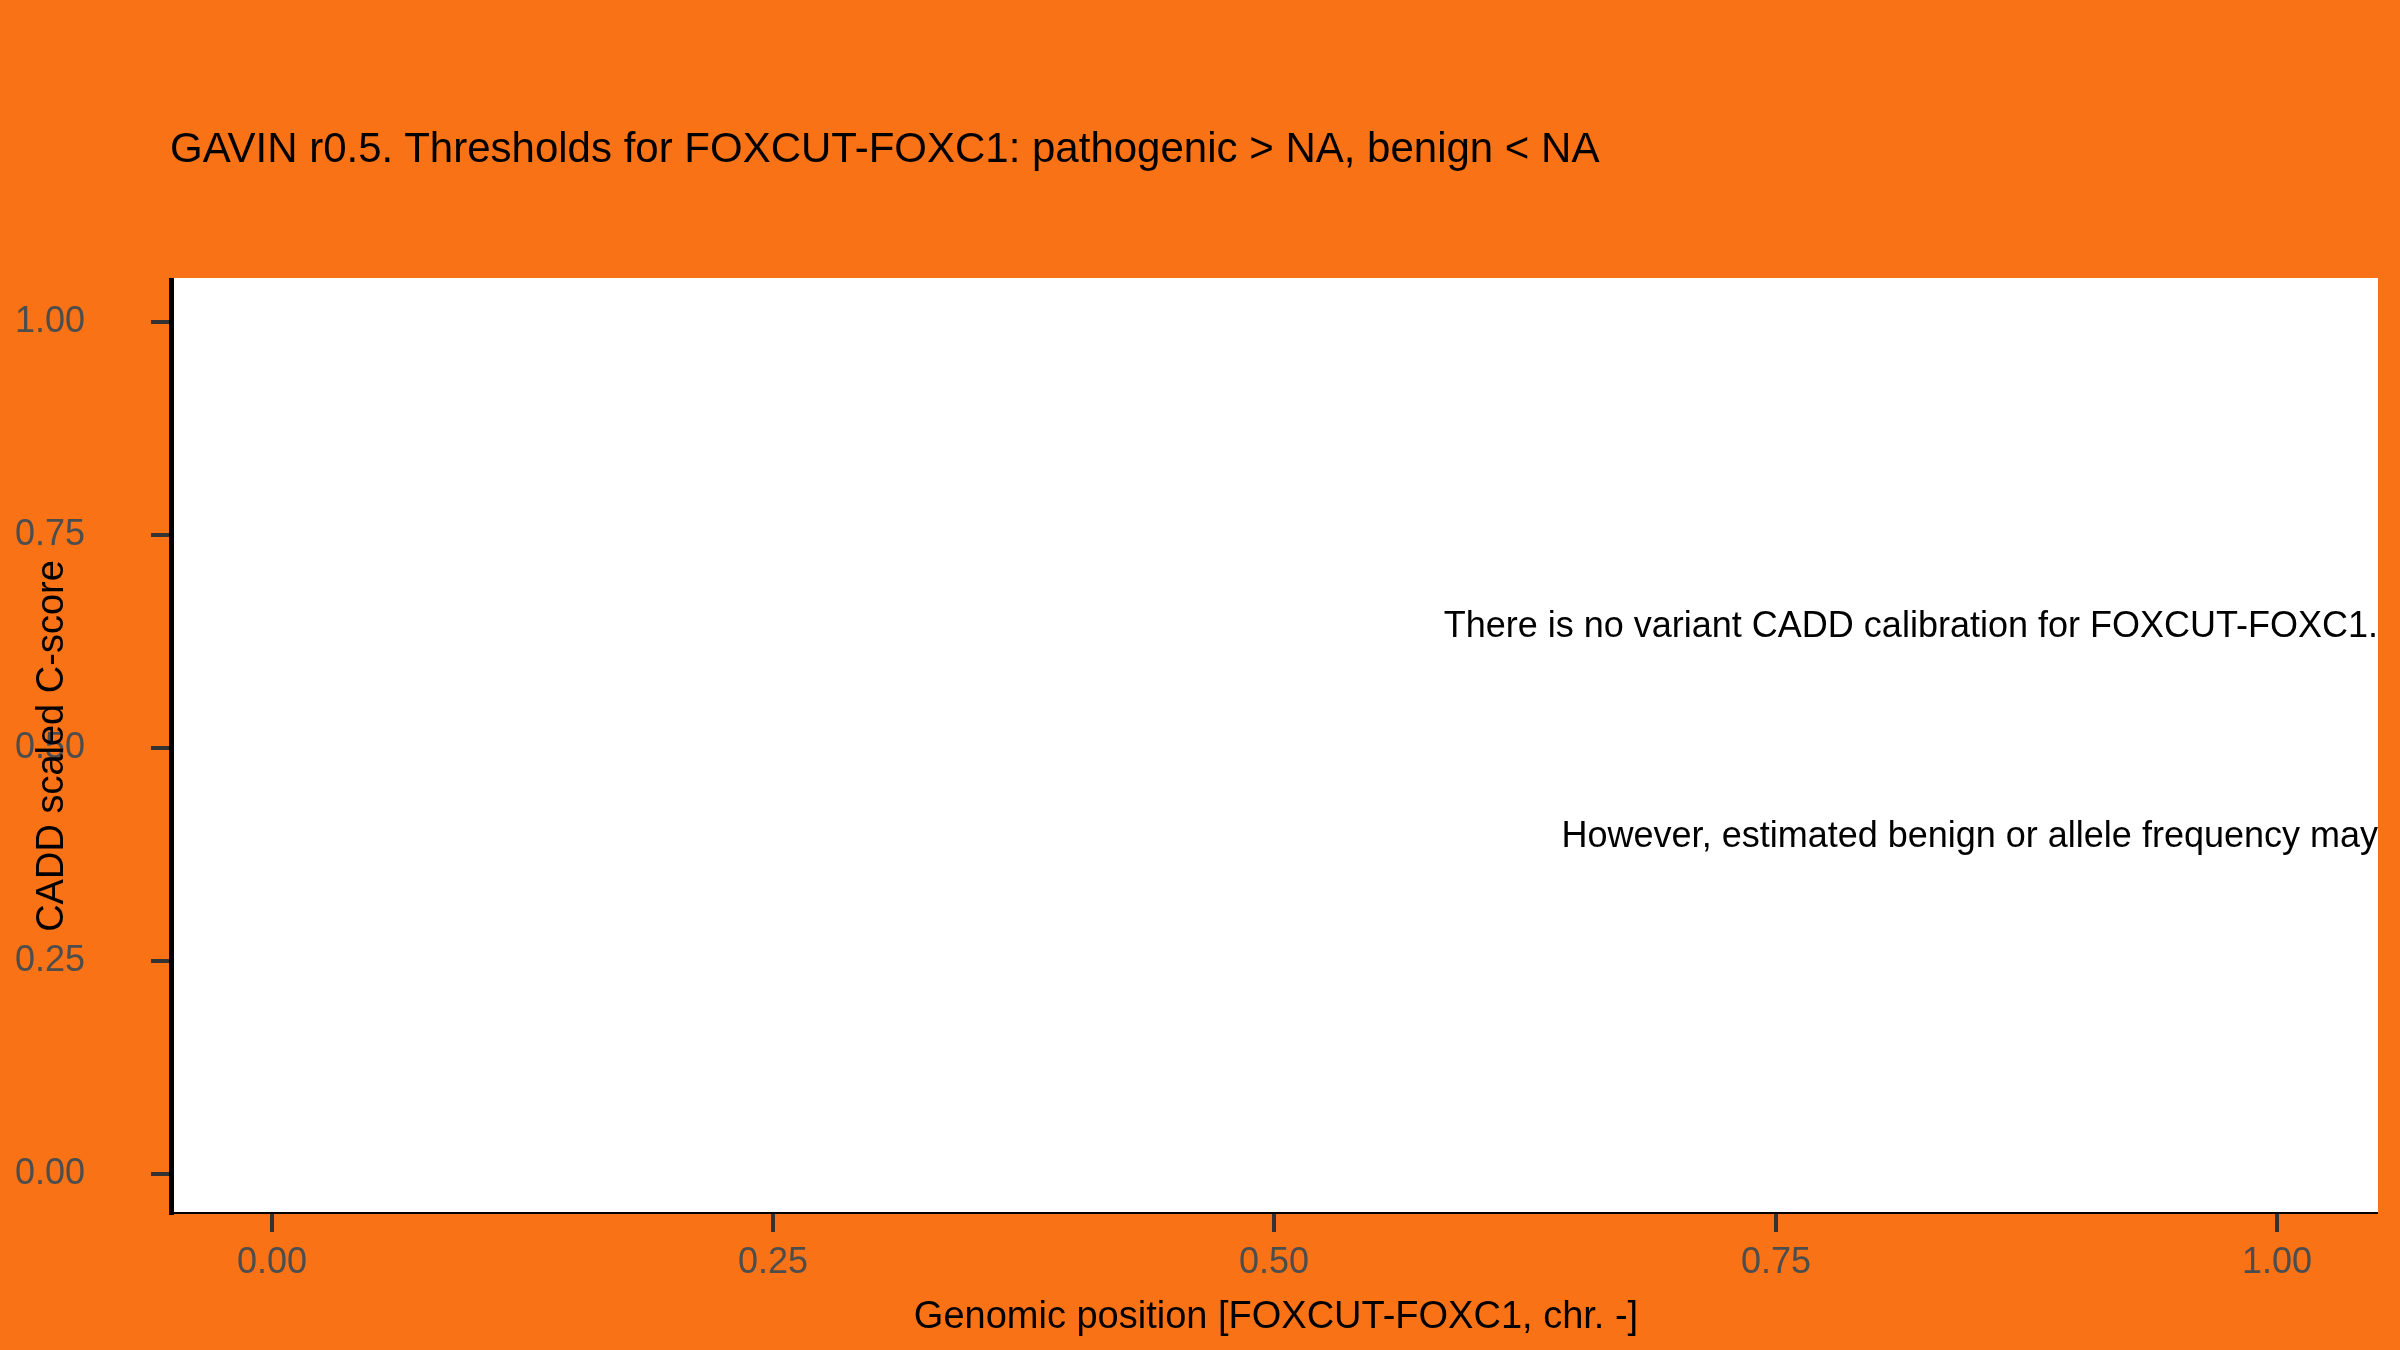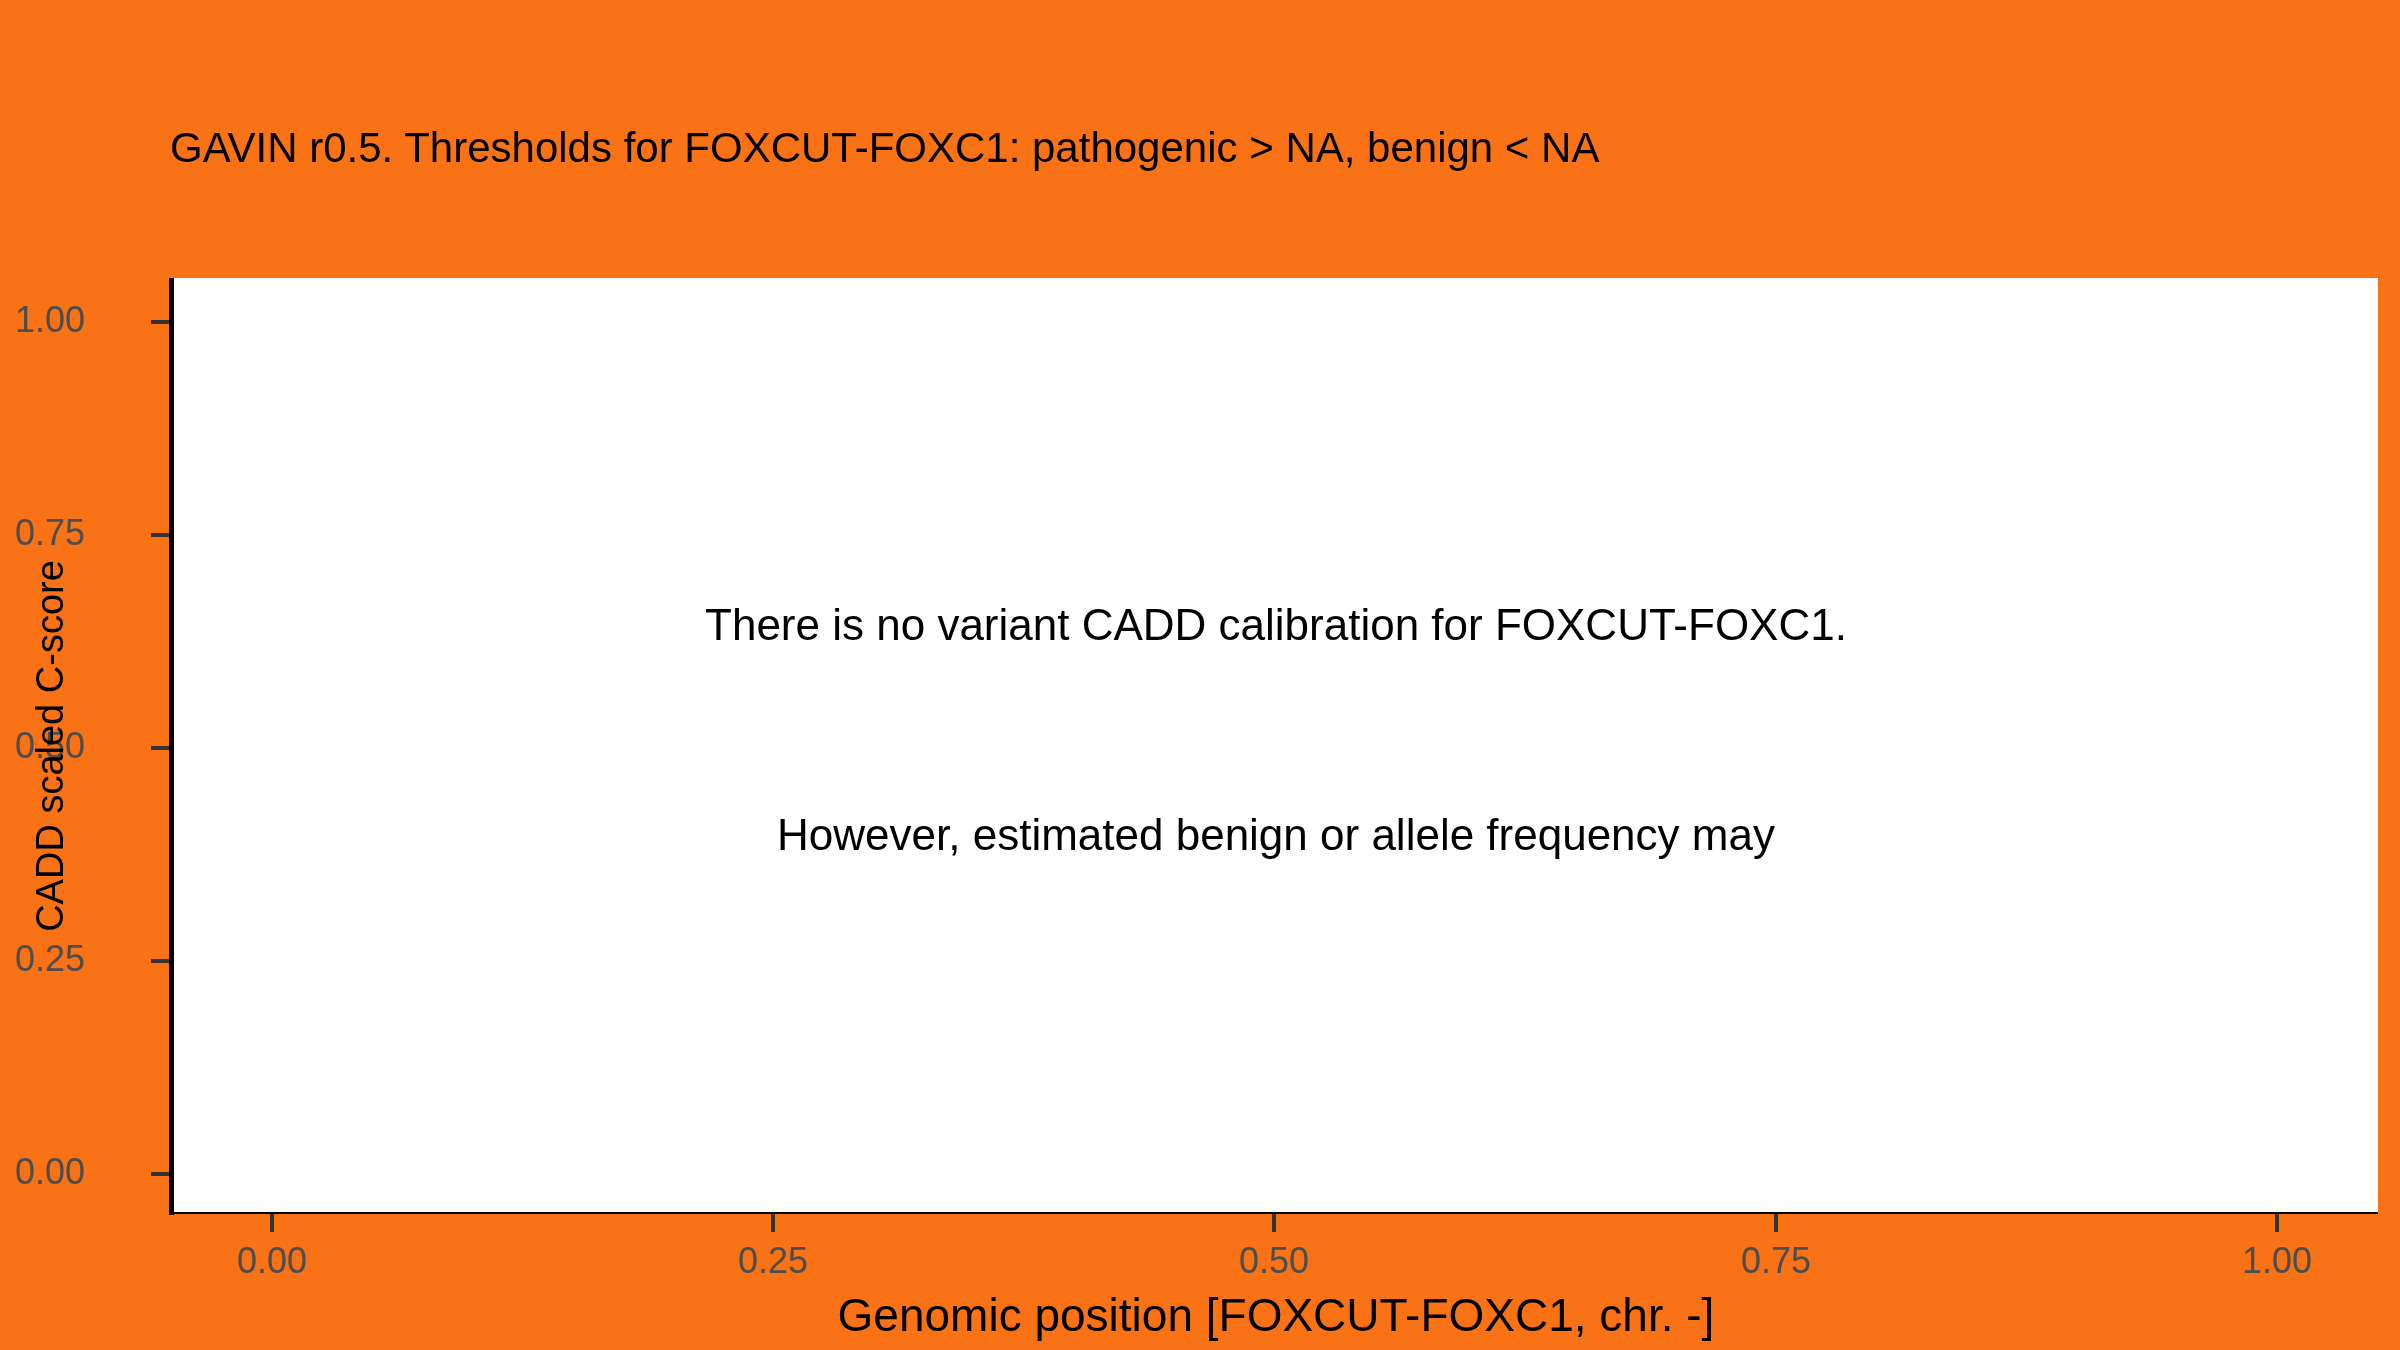--- a/index.html
+++ b/index.html
@@ -118,34 +118,34 @@
     white-space: pre;
   }
 
   #x-axis-title {
     position: absolute;
     left: 174px;
     top: 1296px;
     width: 2204px;
     text-align: center;
     color: #000000;
-    font-size: 46px;
+    font-size: 38px;
     line-height: 38px;
     white-space: pre;
   }
 
   
   #panel-annotation {
     position: absolute;
     left: 0px;
     top: 172px;             
     width: 2204px;
-    text-align: center;
-    color: #000000;
-    font-size: 44px;
+    text-align: right;
+    color: #000000;
+    font-size: 36px;
     line-height: 70px;
     white-space: pre;
   }
   #panel-annotation .annot-line {
     display: block;
     white-space: pre;
   }
 </style>
 </head>
 <body>

